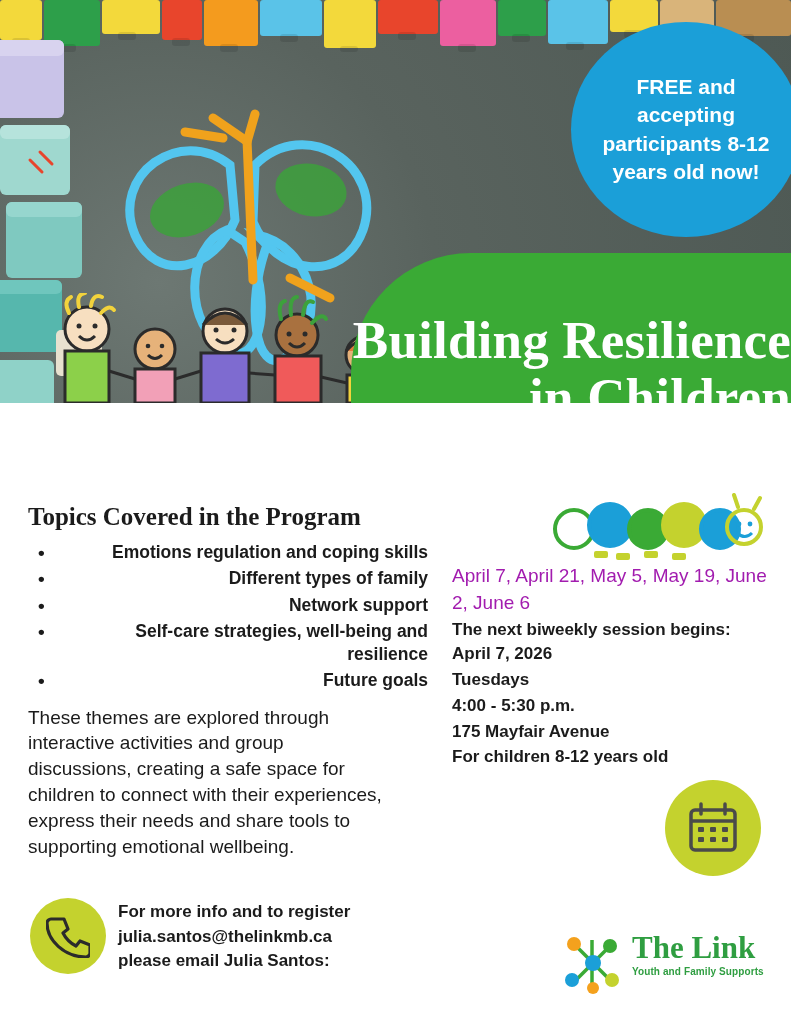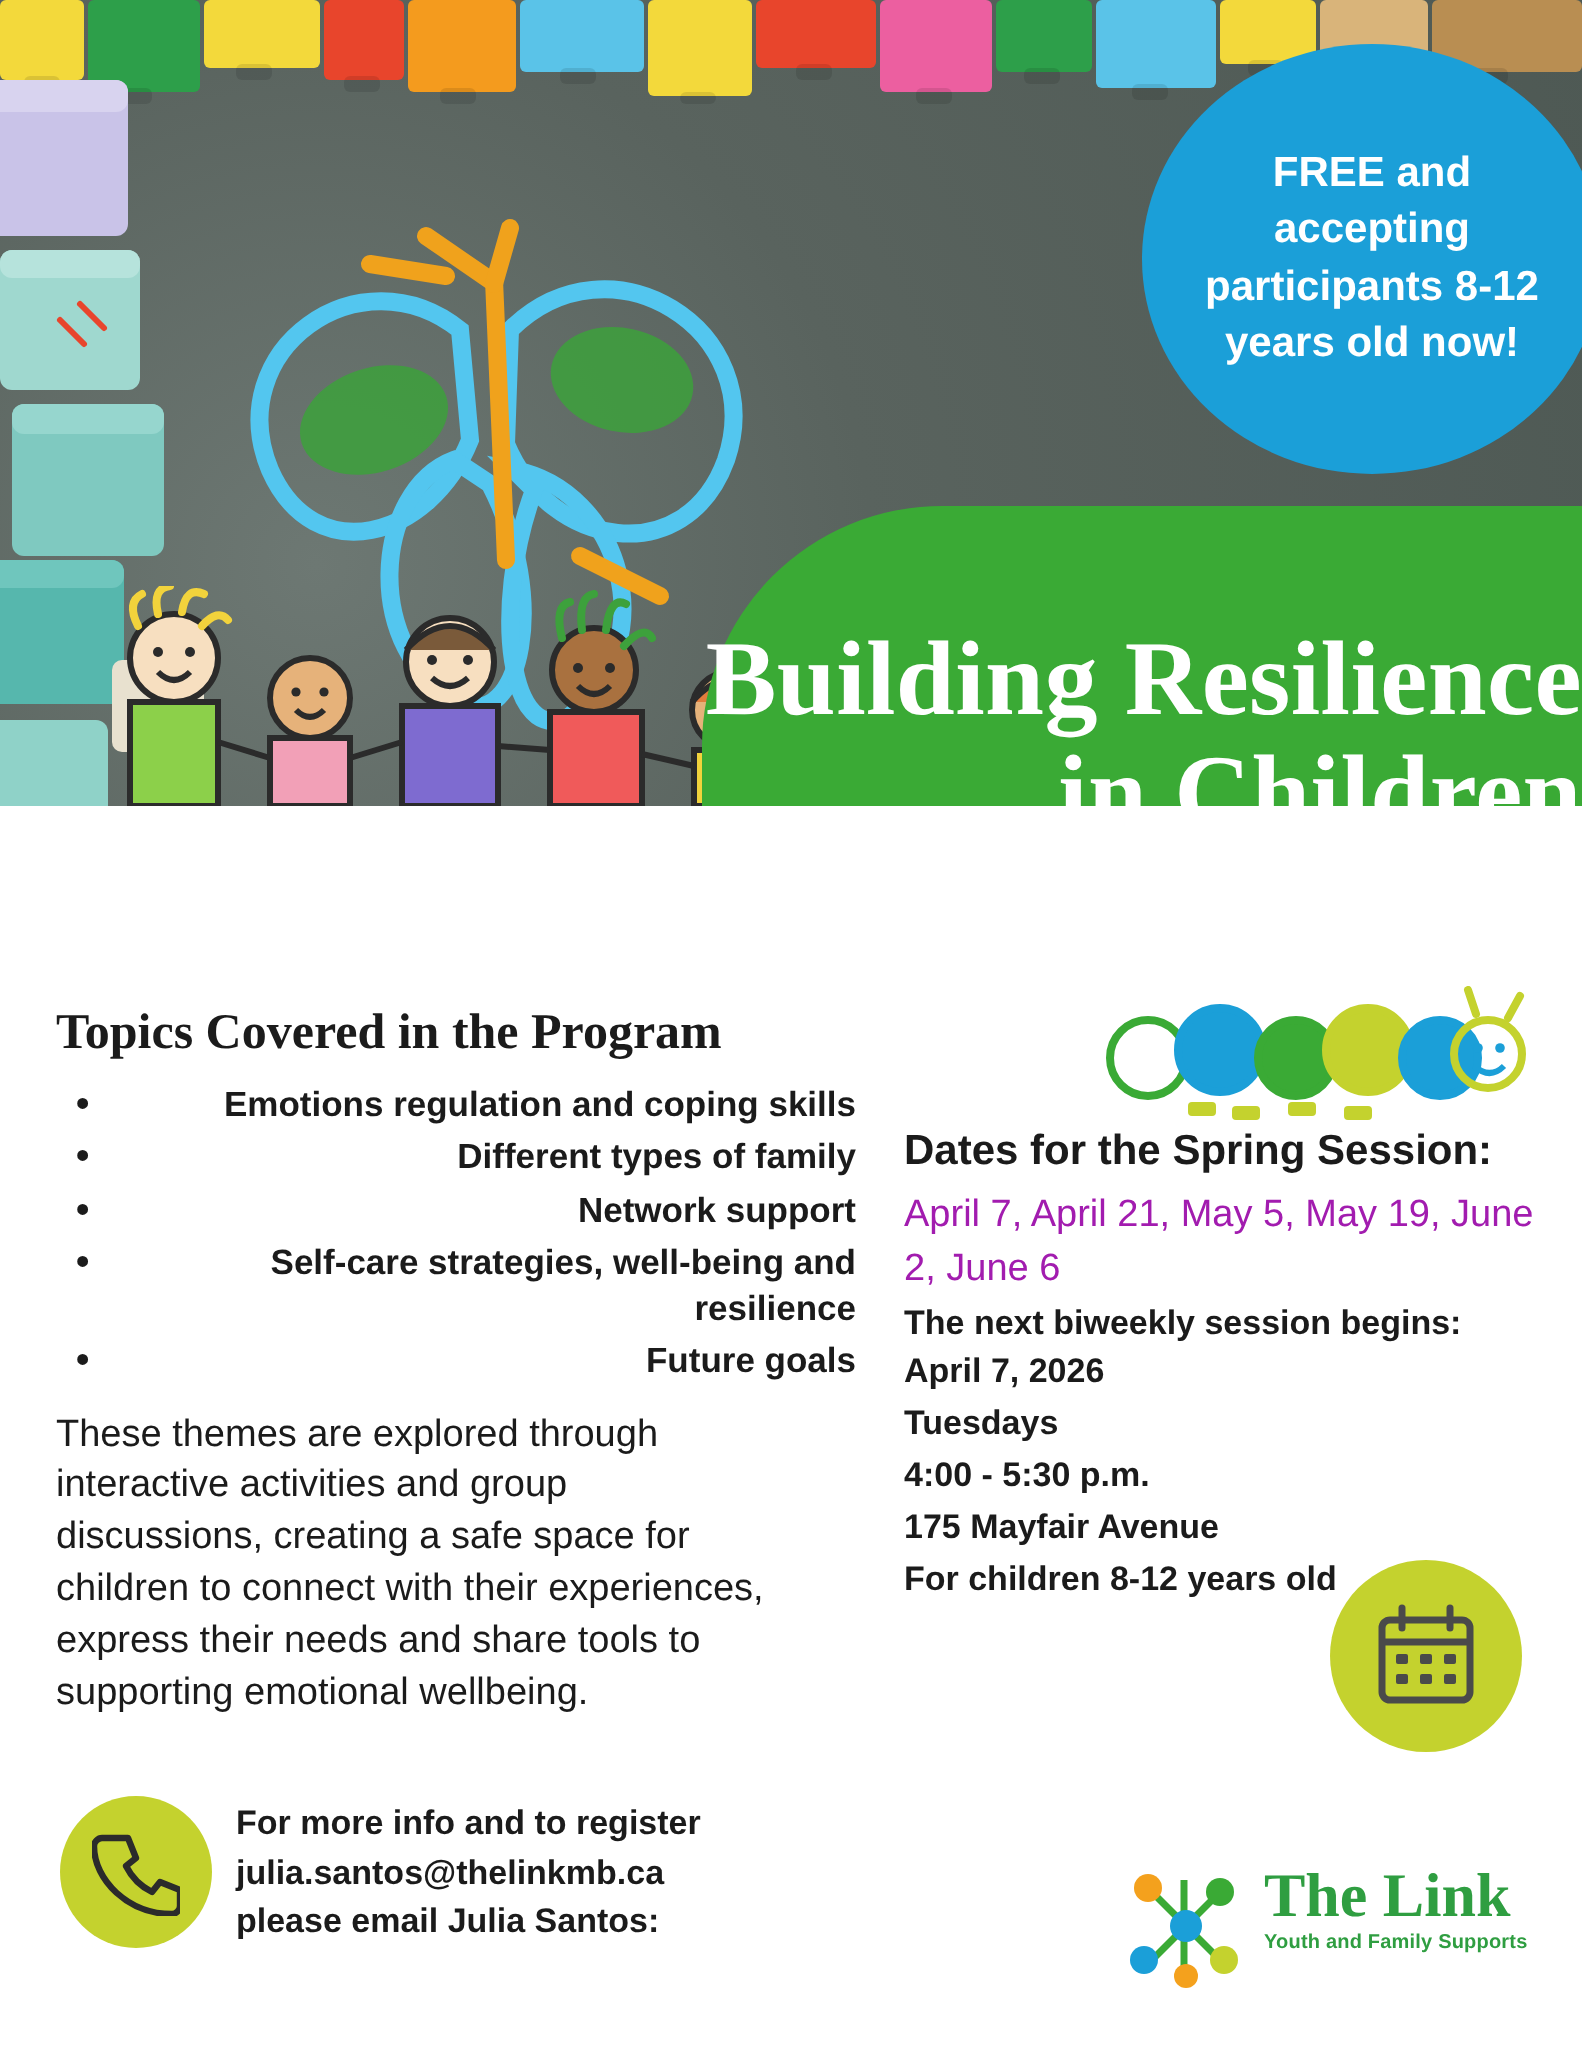--- a/index.html
+++ b/index.html
@@ -325,21 +325,20 @@
       </g>
       <g fill="#c4d22e">
         <rect x="46" y="58" width="14" height="7" rx="2"></rect>
         <rect x="68" y="60" width="14" height="7" rx="2"></rect>
         <rect x="96" y="58" width="14" height="7" rx="2"></rect>
         <rect x="124" y="60" width="14" height="7" rx="2"></rect>
       </g>
     </svg>
 
     <div class="right-col">
-      <div class="dates-head">Dates for the Spring Session:</div>
       <div class="dates-list">April 7, April 21, May 5, May 19, June 2, June 6</div>
       <div class="next-head">The next biweekly session begins:</div>
       <div class="next-line">April 7, 2026</div>
       <div class="next-line">Tuesdays</div>
       <div class="next-line">4:00 - 5:30 p.m.</div>
       <div class="next-line">175 Mayfair Avenue</div>
       <div class="next-line">For children 8-12 years old</div>
     </div>
   </div>
 

